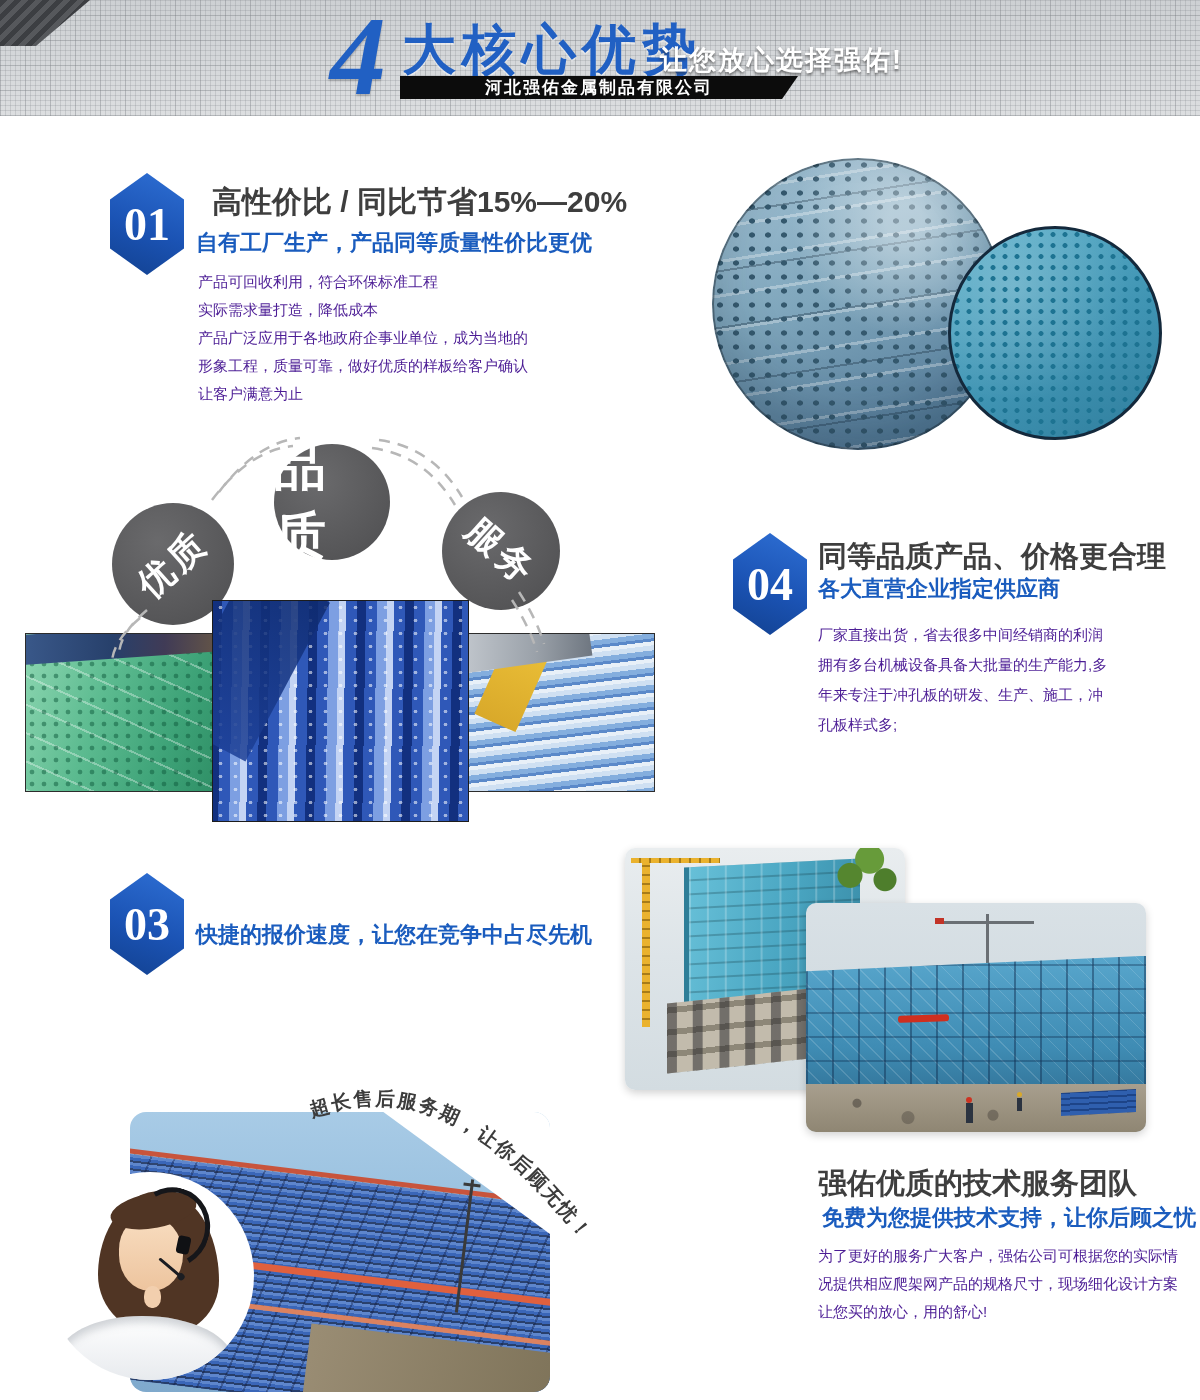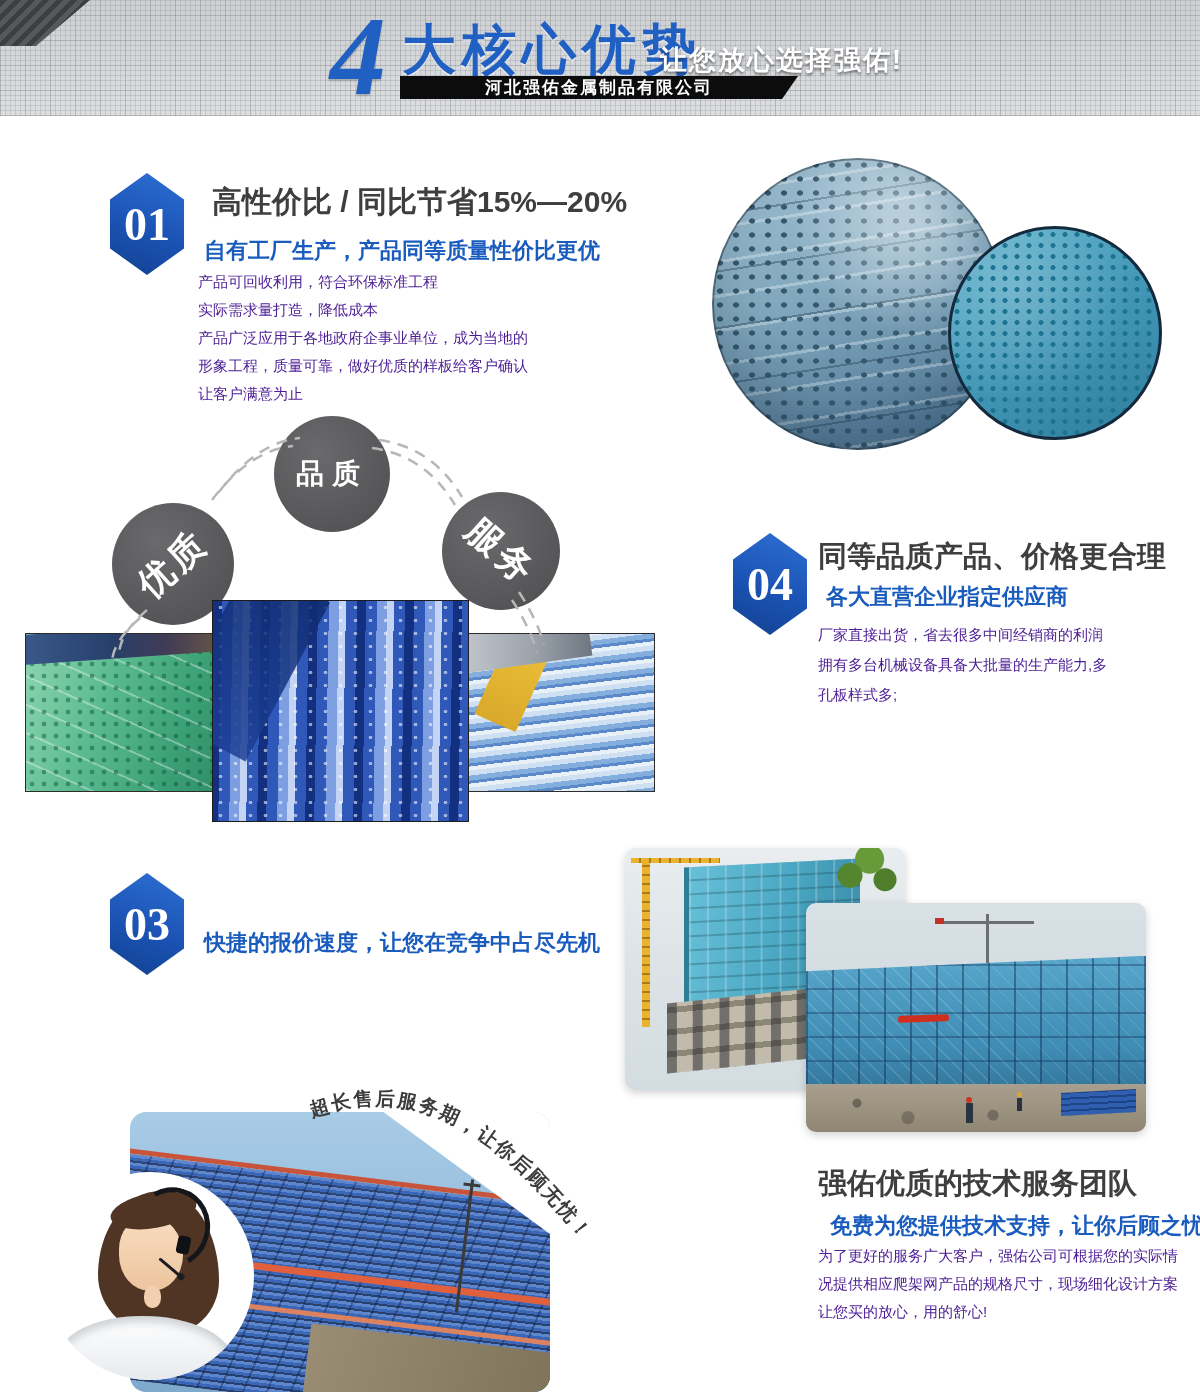--- a/index.html
+++ b/index.html
@@ -38,21 +38,21 @@
     font-family:"Liberation Serif","DejaVu Serif",serif;font-size:46px;font-weight:bold;}
   .hex-1{left:110px;top:173px;}
   .hex-2{left:733px;top:533px;}
   .hex-3{left:110px;top:873px;}
   .hex-4{left:733px;top:1160px;}
 
   
   .sec-title{position:absolute;margin:0;color:#3e3e3e;font-weight:bold;white-space:nowrap;}
   .sec-title.sans{font-family:"Liberation Sans","DejaVu Sans",sans-serif;}
   .sec-title.serif{font-family:"Liberation Serif","DejaVu Serif",serif;}
-  .sec-sub{position:absolute;margin:8px;color:#1a5cbe;font-weight:bold;white-space:nowrap;
+  .sec-sub{position:absolute;margin:0;color:#1a5cbe;font-weight:bold;white-space:nowrap;
     font-family:Liberation Sans, sans-serif;}
   .para{position:absolute;color:#4c1d95;font-size:15px;}
   .para div{white-space:nowrap;}
   .s1-title{left:196px;top:182px;font-size:30px;margin-left:16px;}
   .s1-sub{left:196px;top:228px;font-size:22px;}
   .s1-para{left:198px;top:268px;line-height:28px;}
   .s2-title{left:818px;top:537px;font-size:29px;}
   .s2-sub{left:818px;top:574px;font-size:22px;}
   .s2-para{left:818px;top:620px;line-height:30px;}
   .s3-title{left:196px;top:877px;font-size:30px;}
@@ -61,21 +61,21 @@
   .s4-title{left:818px;top:1164px;font-size:29px;}
   .s4-sub{left:822px;top:1203px;font-size:22px;}
   .s4-para{left:818px;top:1242px;line-height:28px;}
 
   
   .qcircle{position:absolute;border-radius:50%;
     background:radial-gradient(circle at 38% 32%,#6a6a6c,#565658 70%,#4c4c4e);
     display:flex;align-items:center;justify-content:center;
     color:#fff;font-weight:bold;}
   .qc-left{left:112px;top:503px;width:122px;height:122px;font-size:36px;}
-  .qc-mid{left:274px;top:416px;width:116px;height:116px;font-size:28px;letter-spacing:8px;}
+  .qc-mid{left:274px;top:444px;width:116px;height:116px;font-size:52px;letter-spacing:8px;}
   .qc-right{left:442px;top:492px;width:118px;height:118px;font-size:36px;}
   .qc-left .qlabel{transform:rotate(-42deg);letter-spacing:4px;}
   .qc-right .qlabel{transform:rotate(42deg);letter-spacing:4px;}
 
   
   .circle-photo{position:absolute;border-radius:50%;}
   .cp-large{left:712px;top:158px;width:292px;height:292px;
     background:
       radial-gradient(circle at 66% 22%, rgba(255,255,255,.4) 0 6%, transparent 38%),
       radial-gradient(#35596e 2.6px, transparent 3.4px),
@@ -261,20 +261,21 @@
   <div class="photo ph-green"></div>
   <div class="photo ph-blue"></div>
   <div class="photo ph-stack"></div>
 
   <div class="hex hex-2">04</div>
   <h2 class="sec-title serif s2-title">同等品质产品、价格更合理</h2>
   <h3 class="sec-sub s2-sub">各大直营企业指定供应商</h3>
   <div class="para s2-para">
     <div>厂家直接出货，省去很多中间经销商的利润</div>
     <div>拥有多台机械设备具备大批量的生产能力,多</div>
+    <div>年来专注于冲孔板的研发、生产、施工，冲</div>
     <div>孔板样式多;</div>
   </div>
 
   <div class="hex hex-3">03</div>
   <h3 class="sec-sub s3-sub">快捷的报价速度，让您在竞争中占尽先机</h3>
 
   <div class="photo bldg bldg-back">
     <div class="bb-crane"></div>
     <div class="bb-crane-jib"></div>
     <div class="bb-building"></div>

